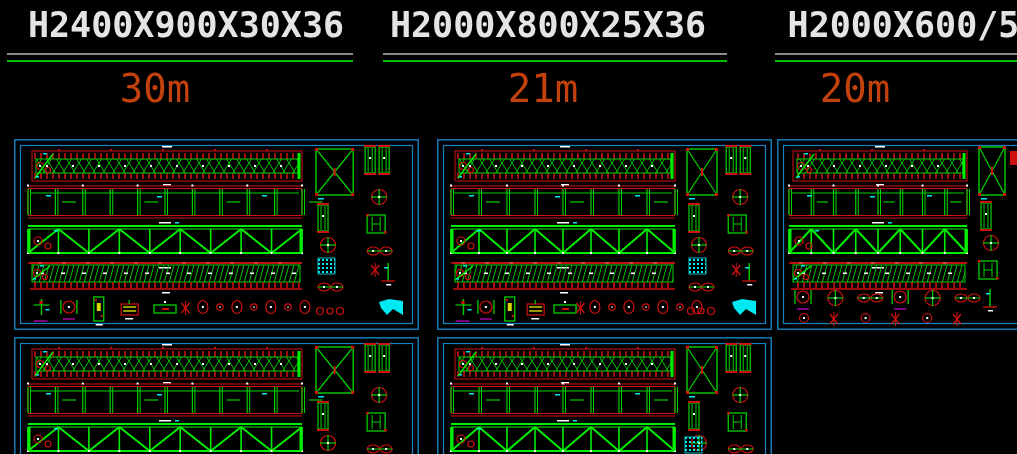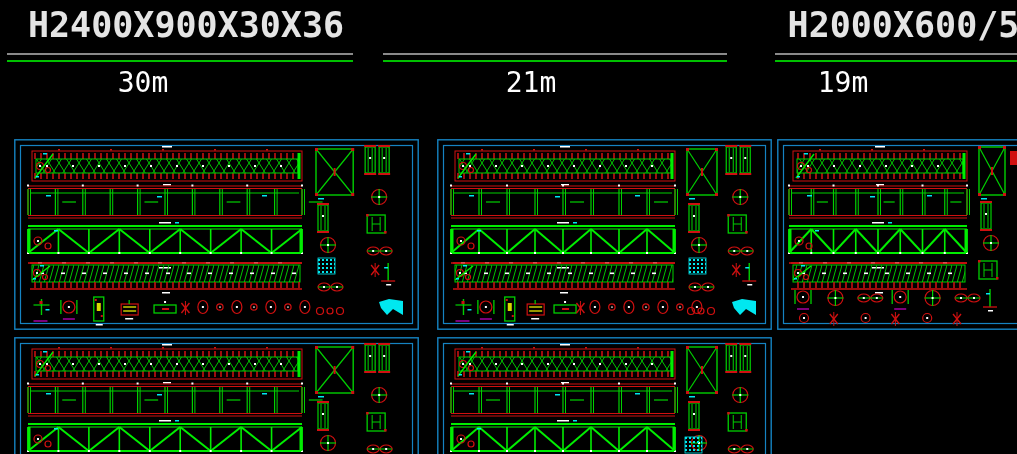--- a/index.html
+++ b/index.html
@@ -2,21 +2,21 @@
 <html><head>
 <meta charset="utf-8">
 <style>
   html,body{margin:0;padding:0;background:#000;}
   .stage{position:relative;width:1017px;height:454px;overflow:hidden;background:#000;
          font-family:"DejaVu Sans Mono",monospace;}
   .hdr{position:absolute;top:0;left:0;width:100%;height:110px;pointer-events:none;}
   .hdr .title{position:absolute;top:6px;transform:translateX(-50%);white-space:nowrap;
               color:#e4e4e4;font-size:35px;line-height:1.1;font-weight:bold;}
   .hdr .sub{position:absolute;top:68px;transform:translateX(-50%);white-space:nowrap;
-            color:#ffffff;font-size:28px;line-height:1.1;}
+            color:#c2410c;font-size:39px;line-height:1.1;margin-left:12px;}
   .hdr .uline{position:absolute;height:2px;}
   .uline.gray{top:53px;background:#8a8a8a;}
   .uline.green{top:60px;background:#00c000;}
   #hdr0 .title{left:186px;} #hdr0 .sub{left:143px;}
   #hdr0 .uline{left:7px;width:346px;}
   #hdr1 .title{left:548px;} #hdr1 .sub{left:531px;}
   #hdr1 .uline{left:383px;width:344px;}
   #hdr2 .title{left:914px;} #hdr2 .sub{left:843px;}
   #hdr2 .uline{left:775px;width:242px;}
   .panel{position:absolute;}
@@ -44,29 +44,30 @@
     </defs>
   </svg>
 
   <div class="hdr" id="hdr0">
     <div class="title">H2400X900X30X36</div>
     <div class="uline gray"></div>
     <div class="uline green"></div>
     <div class="sub">30m</div>
   </div>
   <div class="hdr" id="hdr1">
+    <div class="title">H2000X800X25X36</div>
     <div class="uline gray"></div>
     <div class="uline green"></div>
     <div class="sub">21m</div>
   </div>
   <div class="hdr" id="hdr2">
     <div class="title">H2000X600/50</div>
     <div class="uline gray"></div>
     <div class="uline green"></div>
-    <div class="sub">19m</div>
+    <div class="sub">20m</div>
   </div>
 
   <div id="panels">
       <div class="panel" style="left: 14px; top: 139px;">
         <svg width="405" height="191" viewBox="0 0 405 191">
           <rect x="0.8" y="0.8" width="403.4" height="189.4" stroke="#1583c2" stroke-width="1.4" fill="none"></rect>
           <rect x="6.5" y="6.5" width="392" height="178" stroke="#1583c2" stroke-width="1.2" fill="none"></rect>
           <rect x="18" y="12" width="270" height="30" stroke="#d01010" stroke-width="1" fill="none"></rect>
           <rect x="20" y="14" width="266" height="6" fill="url(#patTicksR)"></rect>
           <rect x="20" y="34" width="266" height="6" fill="url(#patTicksR)"></rect>

